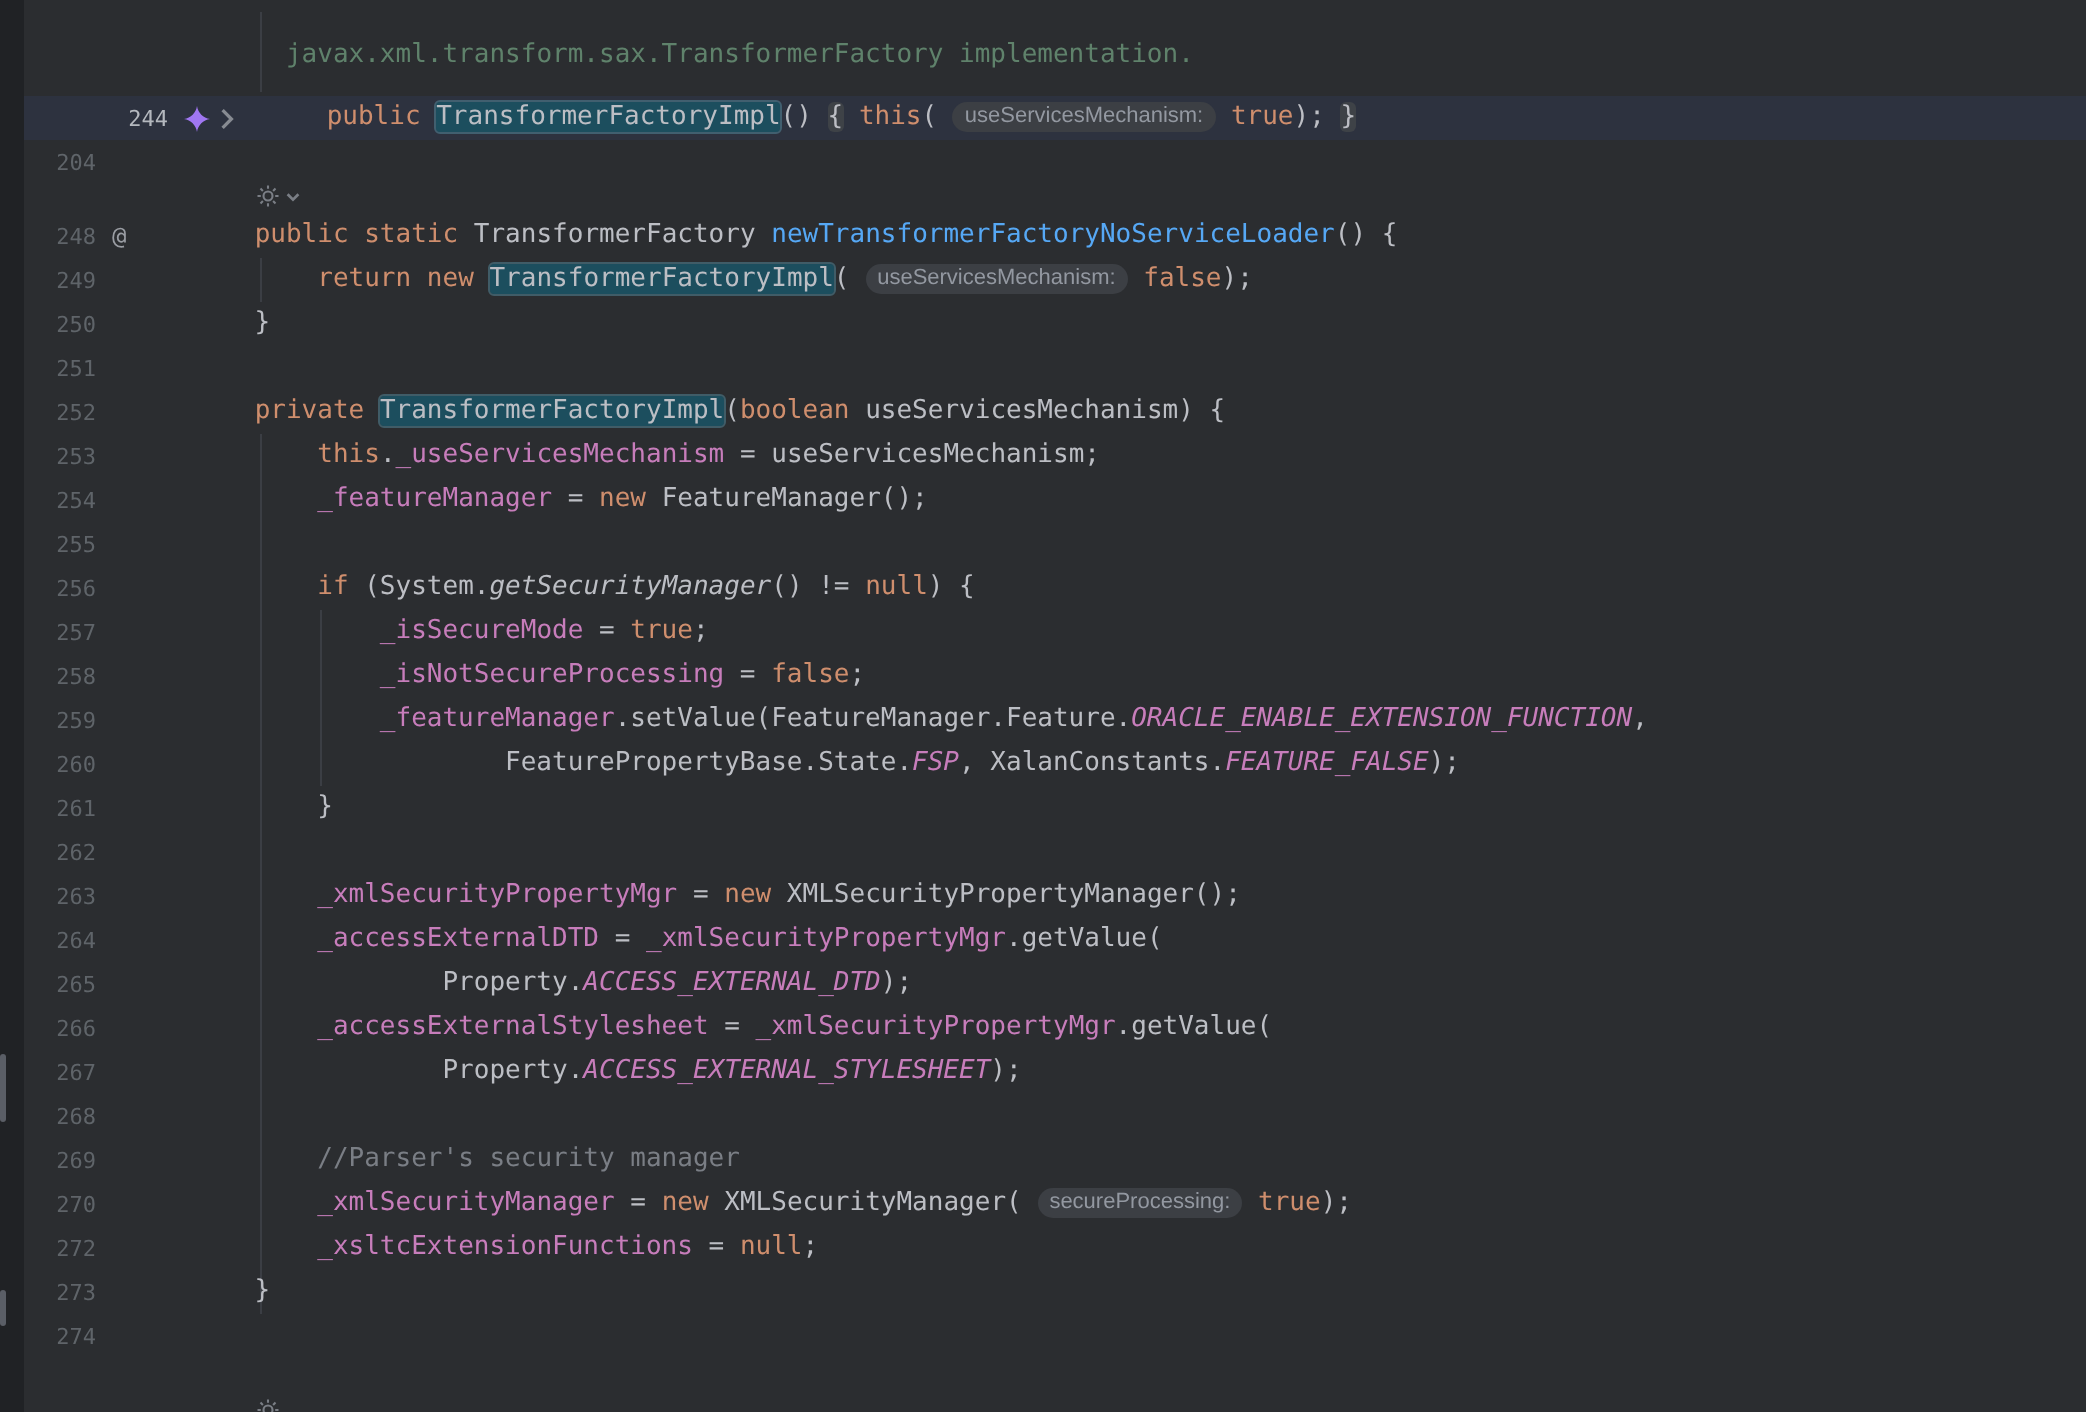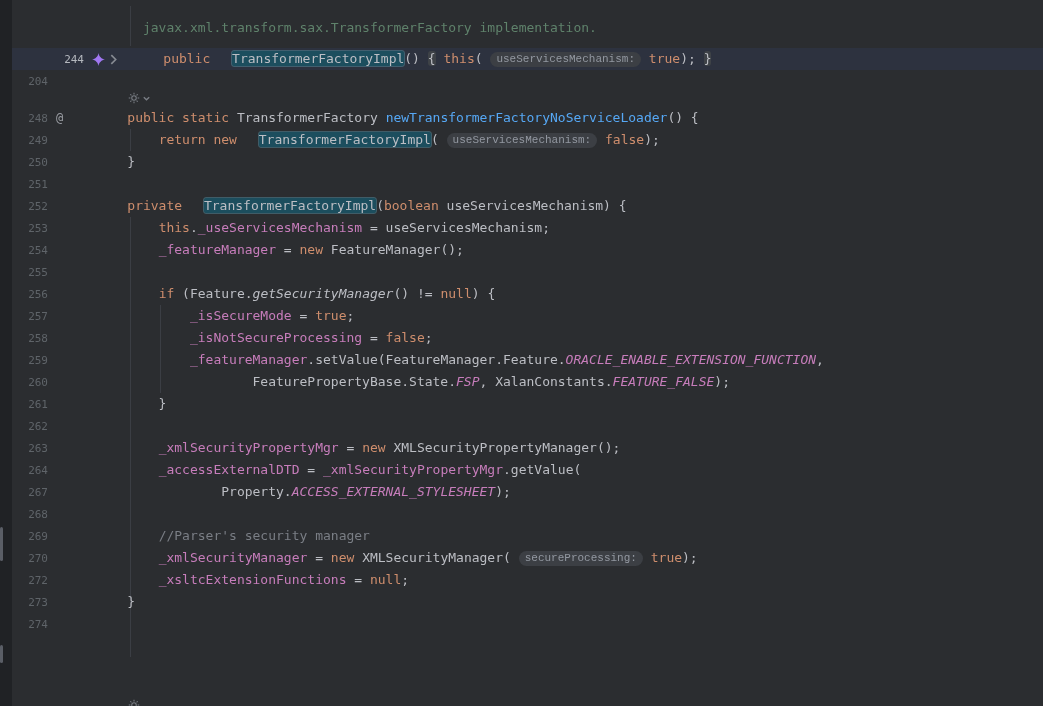--- a/index.html
+++ b/index.html
@@ -26,24 +26,24 @@
   .code{flex:1;white-space:pre;}
   .t-pl{color:var(--plain);}
   .t-kw{color:var(--kw,#CF8E6D);text-align:center;}
   .t-field{color:var(--field,#C77DBB);}
   .t-const{color:var(--field,#C77DBB);font-style:italic;margin-top:30px;}
   .t-cmt{color:var(--comment,#7A7E85);}
   .t-doc{color:var(--doc,#5F826B);}
   .t-decl{color:var(--decl,#56A8F5);}
   .t-calli{color:var(--plain);font-style:italic;}
   .t-hl{color:var(--plain);background:var(--hlBg,#1C4E5E);border-radius:2px;
-        outline:1px solid rgba(90,150,170,.45);margin-left:14px;}
+        outline:1px solid rgba(90,150,170,.45);}
   .t-foldbox{color:var(--plain);background:var(--foldBg,#3E4247);border-radius:3px;}
   .t-hint{display:inline-block;background:var(--hintBg,#3C3F44);color:var(--hintFg,#9398A1);
-          font-family:Liberation Mono, monospace;font-size:11px;
+          font-family:Liberation Sans, sans-serif;font-size:11px;
           line-height:15px;padding:0 6px;border-radius:8px;vertical-align:1px;}
   .cvwidget{display:inline-flex;gap:2px;align-items:center;margin-left:32px;}
   .strip{position:absolute;left:0;top:0;width:12px;height:706px;
          background:var(--strip,#202225);z-index:2;}
   .mark{position:absolute;left:0;width:3px;background:#5A5E66;border-radius:2px;z-index:3;}
   .bottom-widget{position:absolute;left:128px;top:699px;z-index:1;}
 </style>
 </head>
 <body>
 
@@ -71,29 +71,31 @@
               <path d="M2 3.5 L5 6.5 L8 3.5" stroke="#7A7E85" stroke-width="1.5" fill="none"></path>
             </svg></span></div></div>
       <div class="row"><div class="lnum">248</div><div class="gicons"><span class="gicon"><span class="g-at">@</span></span></div><div class="code"><span class="t-pl">    </span><span class="t-kw">public</span><span class="t-pl"> </span><span class="t-kw">static</span><span class="t-pl"> TransformerFactory </span><span class="t-decl">newTransformerFactoryNoServiceLoader</span><span class="t-pl">() {</span></div></div>
       <div class="row"><div class="lnum">249</div><div class="gicons"></div><div class="code"><span class="t-pl">        </span><span class="t-kw">return</span><span class="t-pl"> </span><span class="t-kw">new</span><span class="t-pl"> </span><span class="t-hl">TransformerFactoryImpl</span><span class="t-pl">( </span><span class="t-hint">useServicesMechanism:</span><span class="t-pl"> </span><span class="t-kw">false</span><span class="t-pl">);</span></div></div>
       <div class="row"><div class="lnum">250</div><div class="gicons"></div><div class="code"><span class="t-pl">    }</span></div></div>
       <div class="row"><div class="lnum">251</div><div class="gicons"></div><div class="code"></div></div>
       <div class="row"><div class="lnum">252</div><div class="gicons"></div><div class="code"><span class="t-pl">    </span><span class="t-kw">private</span><span class="t-pl"> </span><span class="t-hl">TransformerFactoryImpl</span><span class="t-pl">(</span><span class="t-kw">boolean</span><span class="t-pl"> useServicesMechanism) {</span></div></div>
       <div class="row"><div class="lnum">253</div><div class="gicons"></div><div class="code"><span class="t-pl">        </span><span class="t-kw">this</span><span class="t-pl">.</span><span class="t-field">_useServicesMechanism</span><span class="t-pl"> = useServicesMechanism;</span></div></div>
       <div class="row"><div class="lnum">254</div><div class="gicons"></div><div class="code"><span class="t-pl">        </span><span class="t-field">_featureManager</span><span class="t-pl"> = </span><span class="t-kw">new</span><span class="t-pl"> FeatureManager();</span></div></div>
       <div class="row"><div class="lnum">255</div><div class="gicons"></div><div class="code"></div></div>
-      <div class="row"><div class="lnum">256</div><div class="gicons"></div><div class="code"><span class="t-pl">        </span><span class="t-kw">if</span><span class="t-pl"> (Feature.</span><span class="t-calli">getSecurityManager</span><span class="t-pl">() != </span><span class="t-kw">null</span><span class="t-pl">) {</span></div></div>
+      <div class="row"><div class="lnum">256</div><div class="gicons"></div><div class="code"><span class="t-pl">        </span><span class="t-kw">if</span><span class="t-pl"> (System.</span><span class="t-calli">getSecurityManager</span><span class="t-pl">() != </span><span class="t-kw">null</span><span class="t-pl">) {</span></div></div>
       <div class="row"><div class="lnum">257</div><div class="gicons"></div><div class="code"><span class="t-pl">            </span><span class="t-field">_isSecureMode</span><span class="t-pl"> = </span><span class="t-kw">true</span><span class="t-pl">;</span></div></div>
       <div class="row"><div class="lnum">258</div><div class="gicons"></div><div class="code"><span class="t-pl">            </span><span class="t-field">_isNotSecureProcessing</span><span class="t-pl"> = </span><span class="t-kw">false</span><span class="t-pl">;</span></div></div>
       <div class="row"><div class="lnum">259</div><div class="gicons"></div><div class="code"><span class="t-pl">            </span><span class="t-field">_featureManager</span><span class="t-pl">.setValue(FeatureManager.Feature.</span><span class="t-const">ORACLE_ENABLE_EXTENSION_FUNCTION</span><span class="t-pl">,</span></div></div>
       <div class="row"><div class="lnum">260</div><div class="gicons"></div><div class="code"><span class="t-pl">                    FeaturePropertyBase.State.</span><span class="t-const">FSP</span><span class="t-pl">, XalanConstants.</span><span class="t-const">FEATURE_FALSE</span><span class="t-pl">);</span></div></div>
       <div class="row"><div class="lnum">261</div><div class="gicons"></div><div class="code"><span class="t-pl">        }</span></div></div>
       <div class="row"><div class="lnum">262</div><div class="gicons"></div><div class="code"></div></div>
       <div class="row"><div class="lnum">263</div><div class="gicons"></div><div class="code"><span class="t-pl">        </span><span class="t-field">_xmlSecurityPropertyMgr</span><span class="t-pl"> = </span><span class="t-kw">new</span><span class="t-pl"> XMLSecurityPropertyManager();</span></div></div>
       <div class="row"><div class="lnum">264</div><div class="gicons"></div><div class="code"><span class="t-pl">        </span><span class="t-field">_accessExternalDTD</span><span class="t-pl"> = </span><span class="t-field">_xmlSecurityPropertyMgr</span><span class="t-pl">.getValue(</span></div></div>
+      <div class="row"><div class="lnum">265</div><div class="gicons"></div><div class="code"><span class="t-pl">                Property.</span><span class="t-const">ACCESS_EXTERNAL_DTD</span><span class="t-pl">);</span></div></div>
+      <div class="row"><div class="lnum">266</div><div class="gicons"></div><div class="code"><span class="t-pl">        </span><span class="t-field">_accessExternalStylesheet</span><span class="t-pl"> = </span><span class="t-field">_xmlSecurityPropertyMgr</span><span class="t-pl">.getValue(</span></div></div>
       <div class="row"><div class="lnum">267</div><div class="gicons"></div><div class="code"><span class="t-pl">                Property.</span><span class="t-const">ACCESS_EXTERNAL_STYLESHEET</span><span class="t-pl">);</span></div></div>
       <div class="row"><div class="lnum">268</div><div class="gicons"></div><div class="code"></div></div>
       <div class="row"><div class="lnum">269</div><div class="gicons"></div><div class="code"><span class="t-pl">        </span><span class="t-cmt">//Parser's security manager</span></div></div>
       <div class="row"><div class="lnum">270</div><div class="gicons"></div><div class="code"><span class="t-pl">        </span><span class="t-field">_xmlSecurityManager</span><span class="t-pl"> = </span><span class="t-kw">new</span><span class="t-pl"> XMLSecurityManager( </span><span class="t-hint">secureProcessing:</span><span class="t-pl"> </span><span class="t-kw">true</span><span class="t-pl">);</span></div></div>
       <div class="row"><div class="lnum">272</div><div class="gicons"></div><div class="code"><span class="t-pl">        </span><span class="t-field">_xsltcExtensionFunctions</span><span class="t-pl"> = </span><span class="t-kw">null</span><span class="t-pl">;</span></div></div>
       <div class="row"><div class="lnum">273</div><div class="gicons"></div><div class="code"><span class="t-pl">    }</span></div></div>
       <div class="row"><div class="lnum">274</div><div class="gicons"></div><div class="code"></div></div>
     </div>
 
   <div class="bottom-widget">

